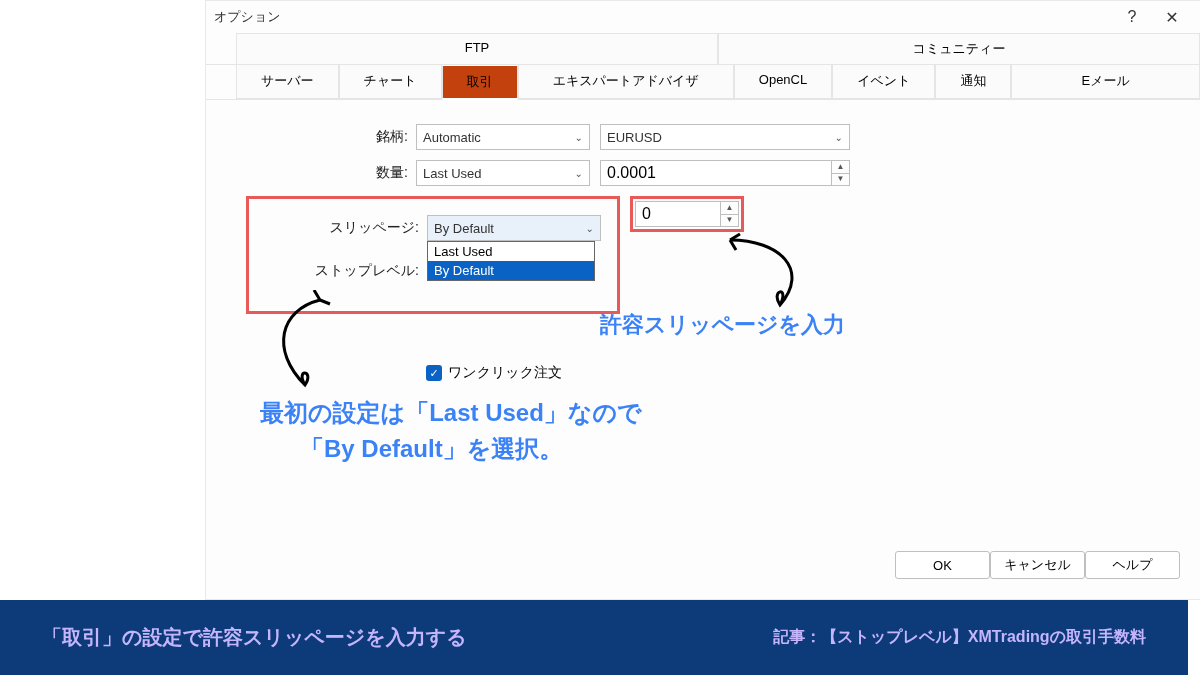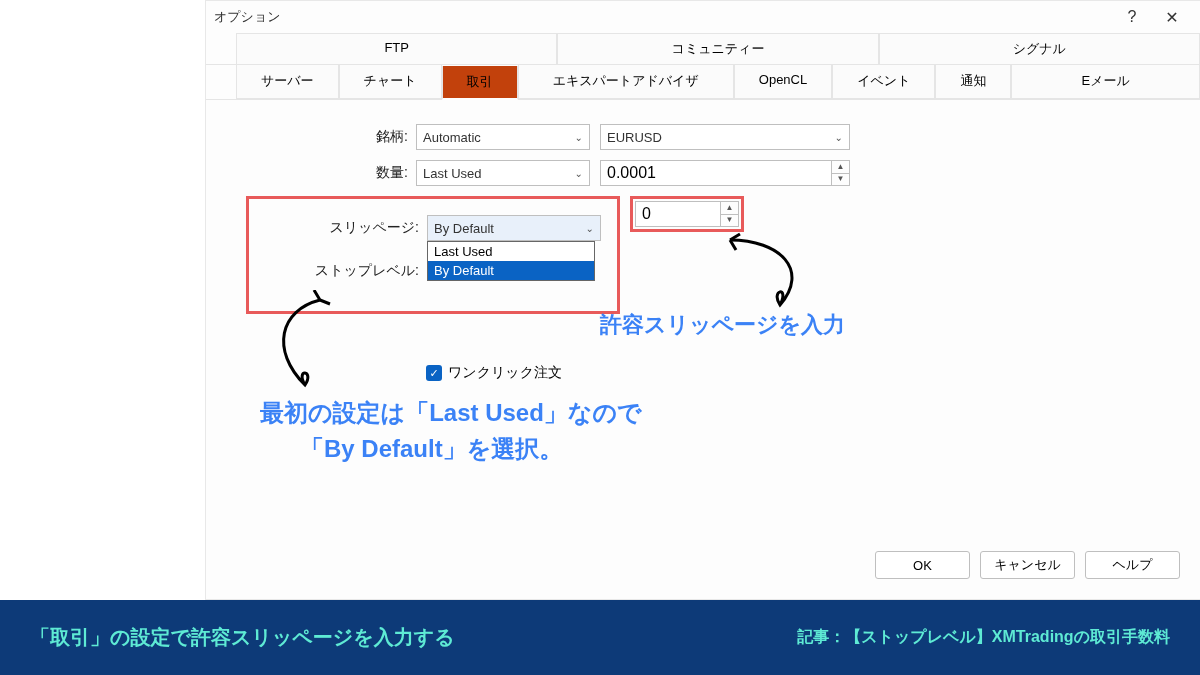--- a/index.html
+++ b/index.html
@@ -28,46 +28,45 @@
   .num-fld.wide { width: 232px; }
   .num-fld.small { width: 86px; }
   .redbox { border: 3px solid #e85a5a; padding: 2px; }
   .redbox-right { border: 3px solid #e85a5a; padding: 2px; display: inline-flex; }
   .dropdown-open { position: absolute; left: 183px; top: 3px; width: 168px; border: 1px solid #666; background: #fff; font-size: 13px; z-index: 5; }
   .dropdown-open .opt { padding: 2px 6px; }
   .dropdown-open .opt.sel { background: #0a63c4; color: #fff; }
   .slip-row { position: relative; }
   .check-row { display: flex; align-items: center; margin-left: 180px; margin-top: 50px; font-size: 14px; }
   .check-row .cb { width: 16px; height: 16px; border-radius: 3px; background: #0a63c4; color: #fff; display: flex; align-items: center; justify-content: center; font-size: 11px; margin-right: 6px; }
-  .dlg-buttons { position: absolute; bottom: 20px; right: 20px; display: flex; gap: 10px; }
+  .dlg-buttons { position: absolute; bottom: 20px; right: 20px; display: flex; }
   .dlg-buttons button { width: 95px; height: 28px; border: 1px solid #bfbfbf; background: #fff; font-size: 13px; border-radius: 3px; }
   .annot { position: absolute; font-weight: 700; color: #3b82f6; }
   .annot1 { left: 600px; top: 310px; font-size: 22px; }
   .annot2 { left: 260px; top: 395px; font-size: 24px; line-height: 1.5; }
   .arrow-svg { position: absolute; }
-  .footer { position: absolute; left: 0; right: 0; bottom: 0; height: 75px; background: #0d3a78; color: #5eead4; display: flex; align-items: center; padding: 0 30px; }
+  .footer { position: absolute; left: 0; right: 12px; bottom: 0; height: 75px; background: #0d3a78; color: #c4b5fd; display: flex; align-items: center; padding: 0 42px; }
   .footer .f1 { font-size: 20px; font-weight: 700; flex: 1; }
   .footer .f2 { font-size: 16px; font-weight: 700; }
 </style>
 </head>
 <body>
 
 <div class="outer-border">
 
   <div class="titlebar">
     <span>オプション</span>
     <span class="spacer"></span>
     <span class="tbtn">?</span>
     <span class="tbtn">✕</span>
   </div>
 
   <div class="tabs-row1">
     <div class="tab1">FTP</div>
     <div class="tab1">コミュニティー</div>
-    <div class="tab1">シグナル</div>
   </div>
 
   <div class="tabs-row2">
     <div class="tab2">サーバー</div>
     <div class="tab2">チャート</div>
     <div class="tab2 active">取引</div>
     <div class="tab2" style="flex:1.2">エキスパートアドバイザ</div>
     <div class="tab2">OpenCL</div>
     <div class="tab2">イベント</div>
     <div class="tab2">通知</div>

